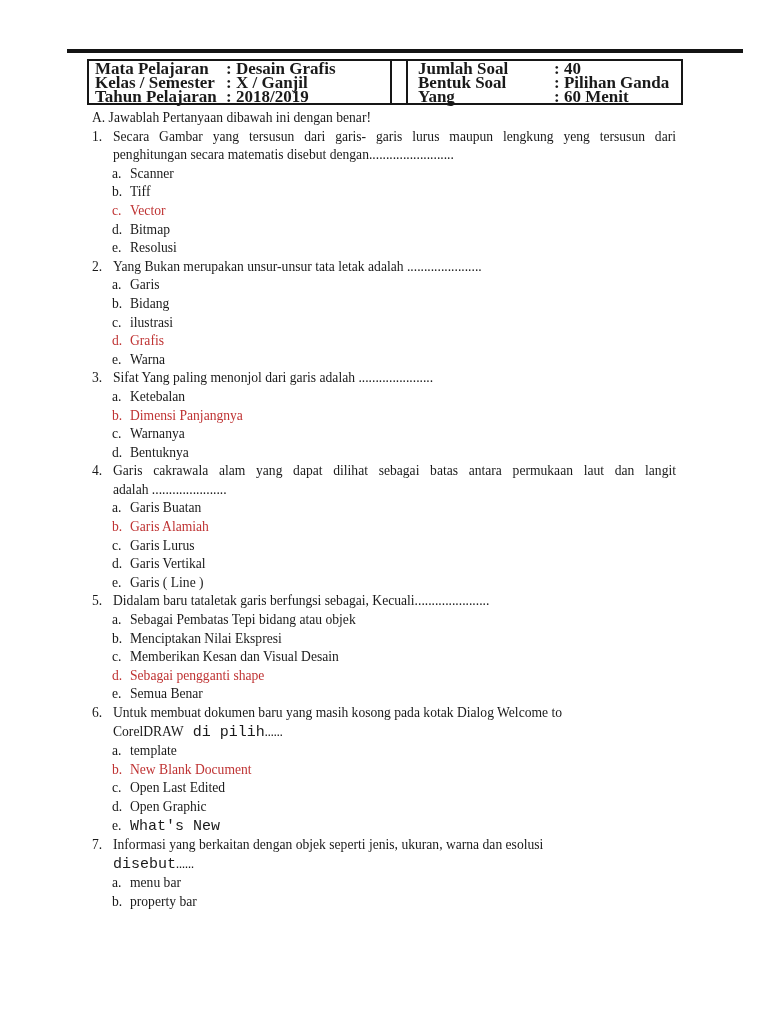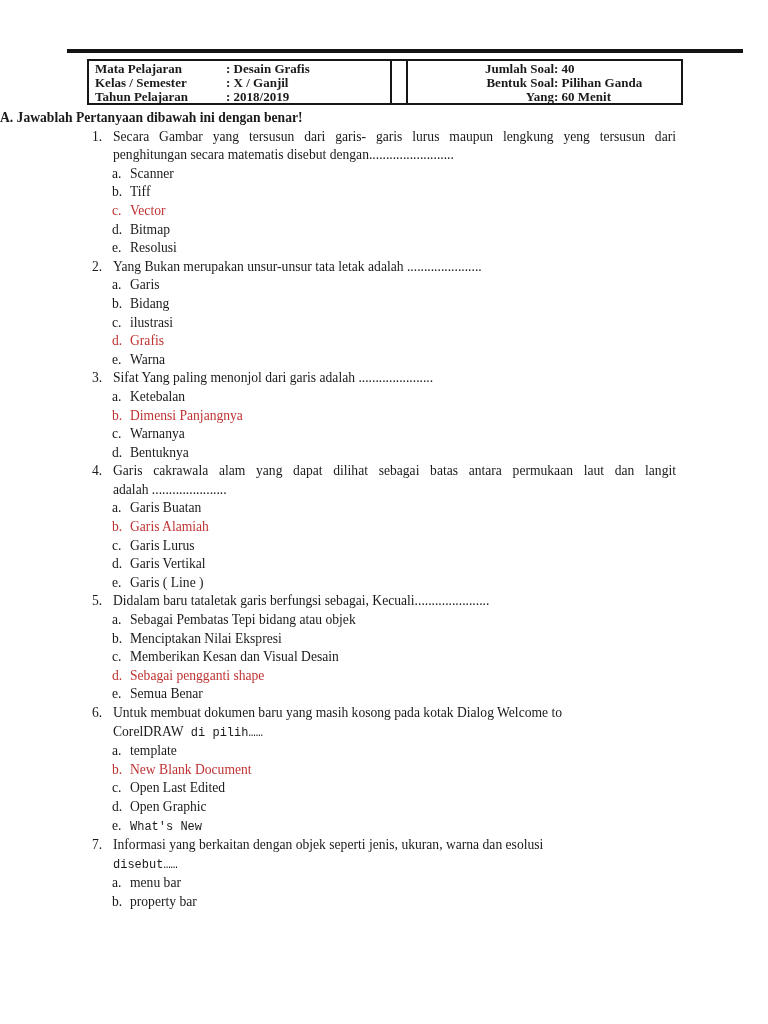--- a/index.html
+++ b/index.html
@@ -8,41 +8,41 @@
     width:768px; height:1024px; background:#ffffff;
     font-family:"Liberation Serif", serif; color:var(--ink);
   }
   .page { position:relative; width:768px; height:1024px; background:#ffffff; overflow:hidden; }
 
   .top-rule { position:absolute; left:67px; top:49px; width:676px; height:4px; background:#141414; }
 
   .header-table {
     position:absolute; left:87px; top:59px; width:596px; height:46px;
     box-sizing:border-box; border:2px solid #161616; display:flex;
-    font-weight:bold; font-size:13px; line-height:13.9px;
+    font-weight:bold; font-size:17px; line-height:13.9px;
   }
   .ht-cell { box-sizing:border-box; padding-top:1px; }
   .ht-left  { width:303px; border-right:2px solid #161616; padding-left:6px; }
   .ht-gap   { width:16px;  border-right:2px solid #161616; }
-  .ht-right { flex:1; padding-left:10px;text-align:right; }
+  .ht-right { flex:1; padding-left:10px; }
   .ht-row { display:flex; white-space:nowrap; }
   .ht-left  .lbl { width:131px; flex:none; }
   .ht-right .lbl { width:136px; flex:none; }
 
   .content { position:absolute; left:0; top:109px; width:768px; font-size:13.6px; line-height:18.6px; }
-  .heading { font-weight:bold; }
+  .heading { margin-left:92px; font-weight:normal; }
 
   .q { position:relative; }
   .q-num { position:absolute; left:92px; top:0; }
   .q-line { margin-left:113px; margin-right:92px; }
   .q-line.stretch { text-align:justify; text-align-last:justify; }
   .opt { margin-left:112px; }
   .opt-letter { display:inline-block; width:18px; }
   .opt.red { color:var(--red); }
-  .alt { font-family:"Liberation Mono", monospace; font-size:12px; }
+  .alt { font-family:"Liberation Mono", monospace; font-size:15px; }
 </style>
 </head>
 <body>
 
 <div class="page">
 
   <div class="top-rule"></div>
 
   <div class="header-table">
     <div class="ht-cell ht-left">

